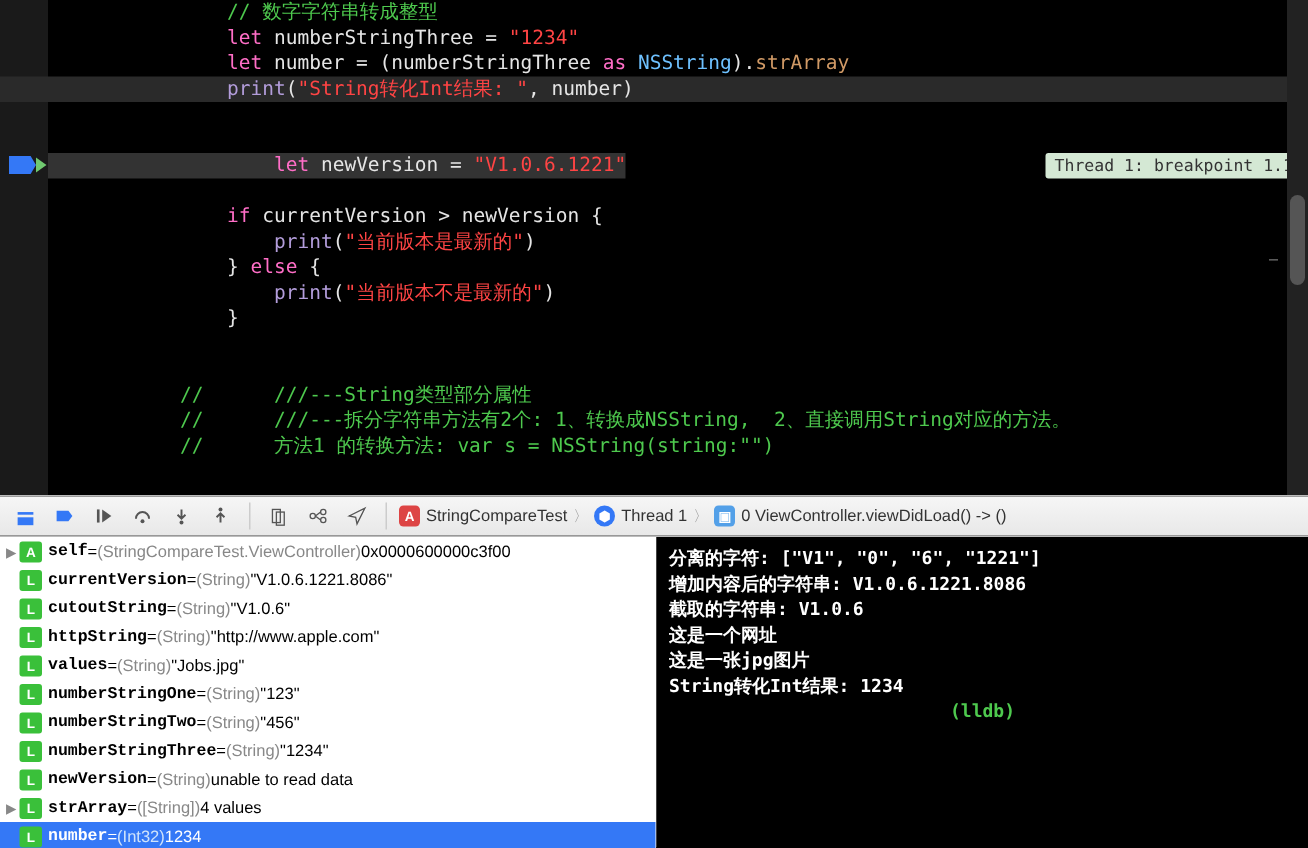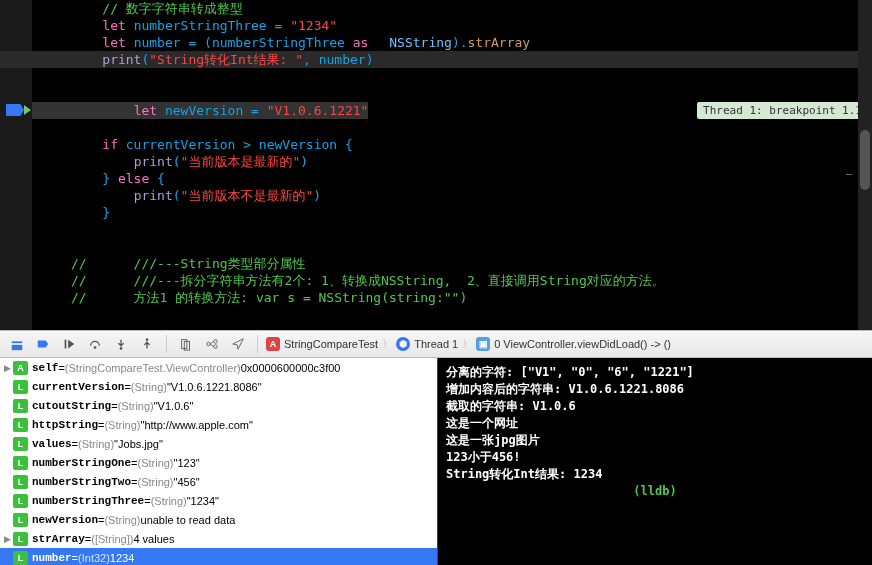--- a/index.html
+++ b/index.html
@@ -1,36 +1,36 @@
 <!DOCTYPE html>
 <html><head>
 <meta charset="utf-8">
 <style>
 * { margin: 0; padding: 0; box-sizing: border-box; }
 body { font-family: Menlo, Monaco, monospace; font-size: 12px; background: #000; color: #fff; width: 872px; height: 565px; overflow: hidden; }
 .editor { height: 330px; overflow: hidden; position: relative; background: #000; }
 .gutter-bg { position: absolute; left: 0; top: 0; width: 32px; height: 100%; background: #1a1a1a; }
 .line { display: flex; height: 17px; line-height: 17px; position: relative; }
 .gutter { width: 32px; flex-shrink: 0; position: relative; }
-.code { padding-left: 39px; white-space: pre; font-size: 13px; }
+.code { padding-left: 88px; white-space: pre; font-size: 13px; }
 .line.hl { background: #2a2a2a; }
 .line.bp .code { background: #333; }
 .bp-marker { position: absolute; left: 6px; top: 2px; width: 18px; height: 12px; background: #3478f6; clip-path: polygon(0 0, 80% 0, 100% 50%, 80% 100%, 0 100%); z-index: 2; }
 .pc-arrow { position: absolute; left: 24px; top: 3px; width: 6px; height: 11px; z-index: 2; }
 .pc-arrow::before { content: ""; position: absolute; width: 0; height: 0; border-top: 5px solid transparent; border-bottom: 5px solid transparent; border-left: 7px solid #6fc96f; }
 .bp-badge { position: absolute; right: 4px; top: 0; background: #d4e8d4; color: #333; font-size: 11px; padding: 1px 6px; line-height: 15px; border-radius: 2px 0 0 2px; }
 .scrollbar-right { position: absolute; right: 0; top: 0; width: 14px; height: 100%; background: #222; }
 .scrollbar-thumb { position: absolute; right: 2px; top: 130px; width: 10px; height: 60px; background: #555; border-radius: 5px; }
 .annot { position: absolute; right: 20px; top: 168px; color: #888; font-size: 10px; }
 .watermark { position: absolute; left: 300px; top: 288px; color: rgba(120,120,120,0.6); font-size: 14px; font-family: serif; }
 .c-comment { color: #4ec94e; }
 .c-keyword { color: #ff6ec7; }
-.c-iden { color: #0ea5e9; }
+.c-iden { color: #e5e5e5; }
 .c-string { color: #ff4444; }
-.c-type { color: #6ec1ff; margin-left: 13px; }
+.c-type { color: #6ec1ff; }
 .c-method { color: #d19a66; }
 .c-func { color: #b39ddb; }
 .toolbar { height: 28px; background: linear-gradient(#f6f6f6,#e8e8e8); border-top: 1px solid #bbb; border-bottom: 1px solid #bbb; display: flex; align-items: center; padding: 0 6px; gap: 4px; }
 .tbtn { width: 22px; height: 20px; display: flex; align-items: center; justify-content: center; color: #555; border-radius: 3px; }
 .tbtn.active { color: #3478f6; }
 .tbtn svg { width: 14px; height: 14px; }
 .sep { width: 1px; height: 18px; background: #ccc; margin: 0 4px; }
 .crumbs { display: flex; align-items: center; gap: 4px; font-family: -apple-system, Helvetica; font-size: 11px; color: #333; }
 .crumbs img, .cicon { width: 14px; height: 14px; display: inline-flex; align-items: center; justify-content: center; border-radius: 3px; font-size: 9px; color: #fff; font-weight: bold; }
 .ci-app { background: #d44; }
@@ -312,17 +312,16 @@
         <span> </span>
         <span class="var-val">1234</span>
       </div>
     </div>
   <div class="console" id="console">
       <div class="b">分离的字符: ["V1", "0", "6", "1221"]</div>
       <div class="b">增加内容后的字符串: V1.0.6.1221.8086</div>
       <div class="b">截取的字符串: V1.0.6</div>
       <div class="b">这是一个网址</div>
       <div class="b">这是一张jpg图片</div>
-      <div class="b">123小于456!</div>
       <div class="b">String转化Int结果:  1234</div>
       <div class="prompt b">(lldb)</div>
     </div>
 </div>
 
 </body></html>

